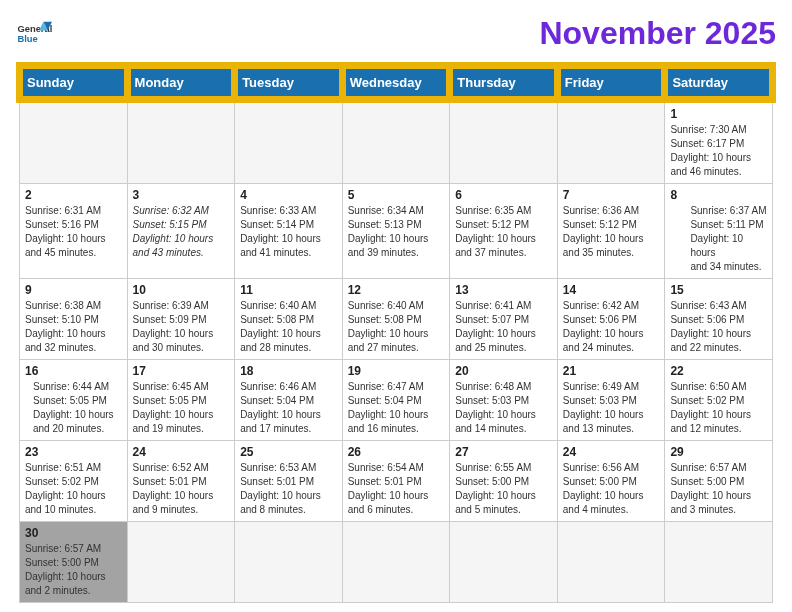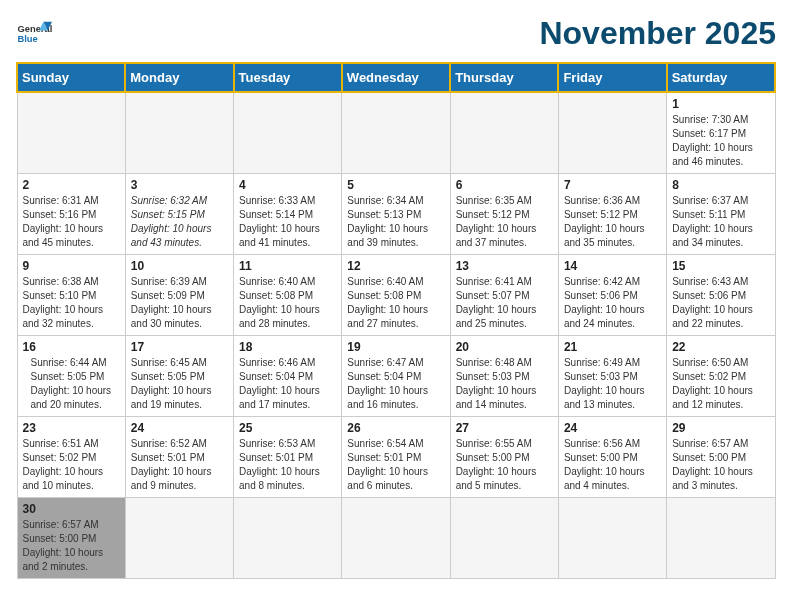--- a/index.html
+++ b/index.html
@@ -24,40 +24,40 @@
     .logo-icon {
       width: 36px;
       height: 36px;
     }
     .title-block {
       text-align: right;
     }
     .month-title {
       font-size: 32px;
       font-weight: bold;
-      color: #0c4a6e;
+      color: #6d28d9;
       line-height: 1.1;
     }
     .location {
       font-size: 15px;
       color: #555;
     }
     .calendar {
       width: 100%;
       border-collapse: collapse;
       table-layout: fixed;
     }
     .calendar thead th {
       background: #1a6faf;
       color: #fff;
       font-size: 13px;
       font-weight: bold;
       padding: 6px 4px;
       text-align: left;
-      border: 2px solid #eab308;
+      border: 7px solid #eab308;
     }
     .calendar tbody td {
       vertical-align: top;
       border: 1px solid #ccc;
       padding: 4px 5px;
       height: 80px;
       background: #fff;
       font-size: 10.5px;
       color: #333;
     }
@@ -160,21 +160,21 @@
         </td>
         <td>
           <span class="day-number">7</span>
           <div class="day-info" style="white-space: pre-line;">Sunrise: 6:36 AM
 Sunset: 5:12 PM
 Daylight: 10 hours
 and 35 minutes.</div>
         </td>
         <td>
           <span class="day-number">8</span>
-          <div class="day-info" style="white-space: pre-line;">Sunrise: 6:37 AM
+          <div class="day-info" style="white-space: pre-line; margin-left: 20px;">Sunrise: 6:37 AM
 Sunset: 5:11 PM
 Daylight: 10 hours
 and 34 minutes.</div>
         </td>
       </tr>
       <tr>
         <td>
           <span class="day-number">9</span>
           <div class="day-info" style="white-space: pre-line;">Sunrise: 6:38 AM
 Sunset: 5:10 PM

